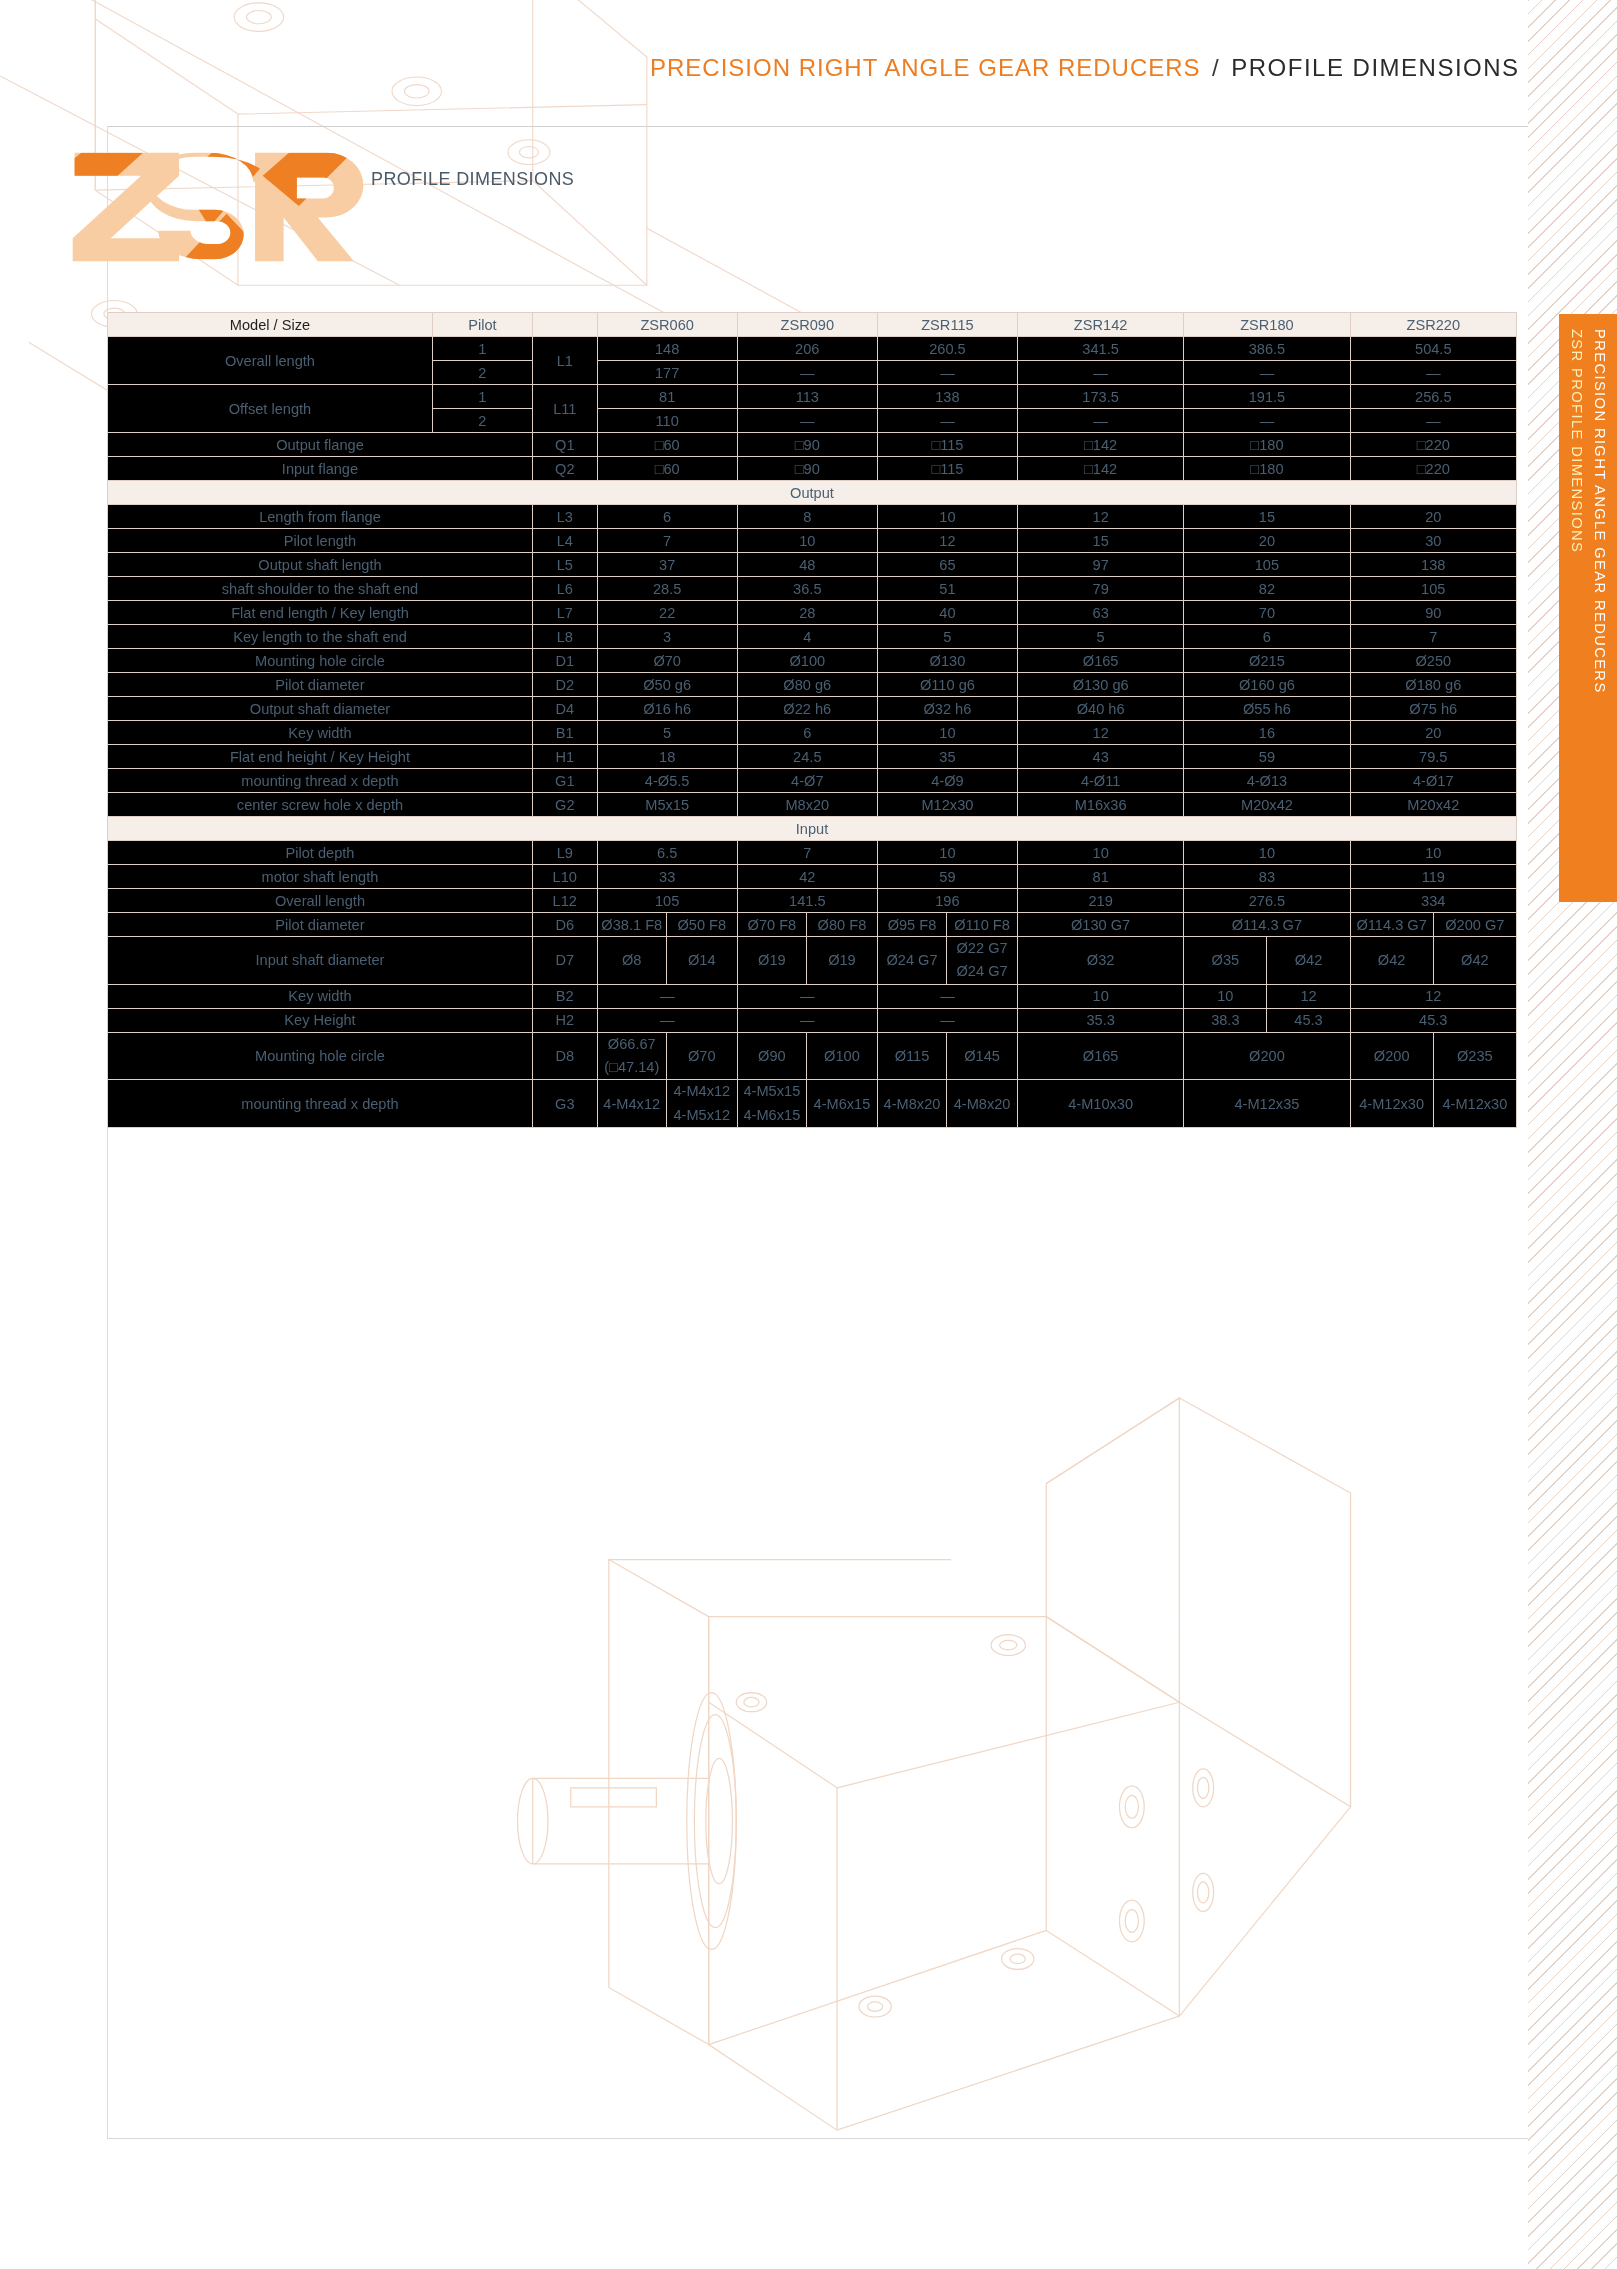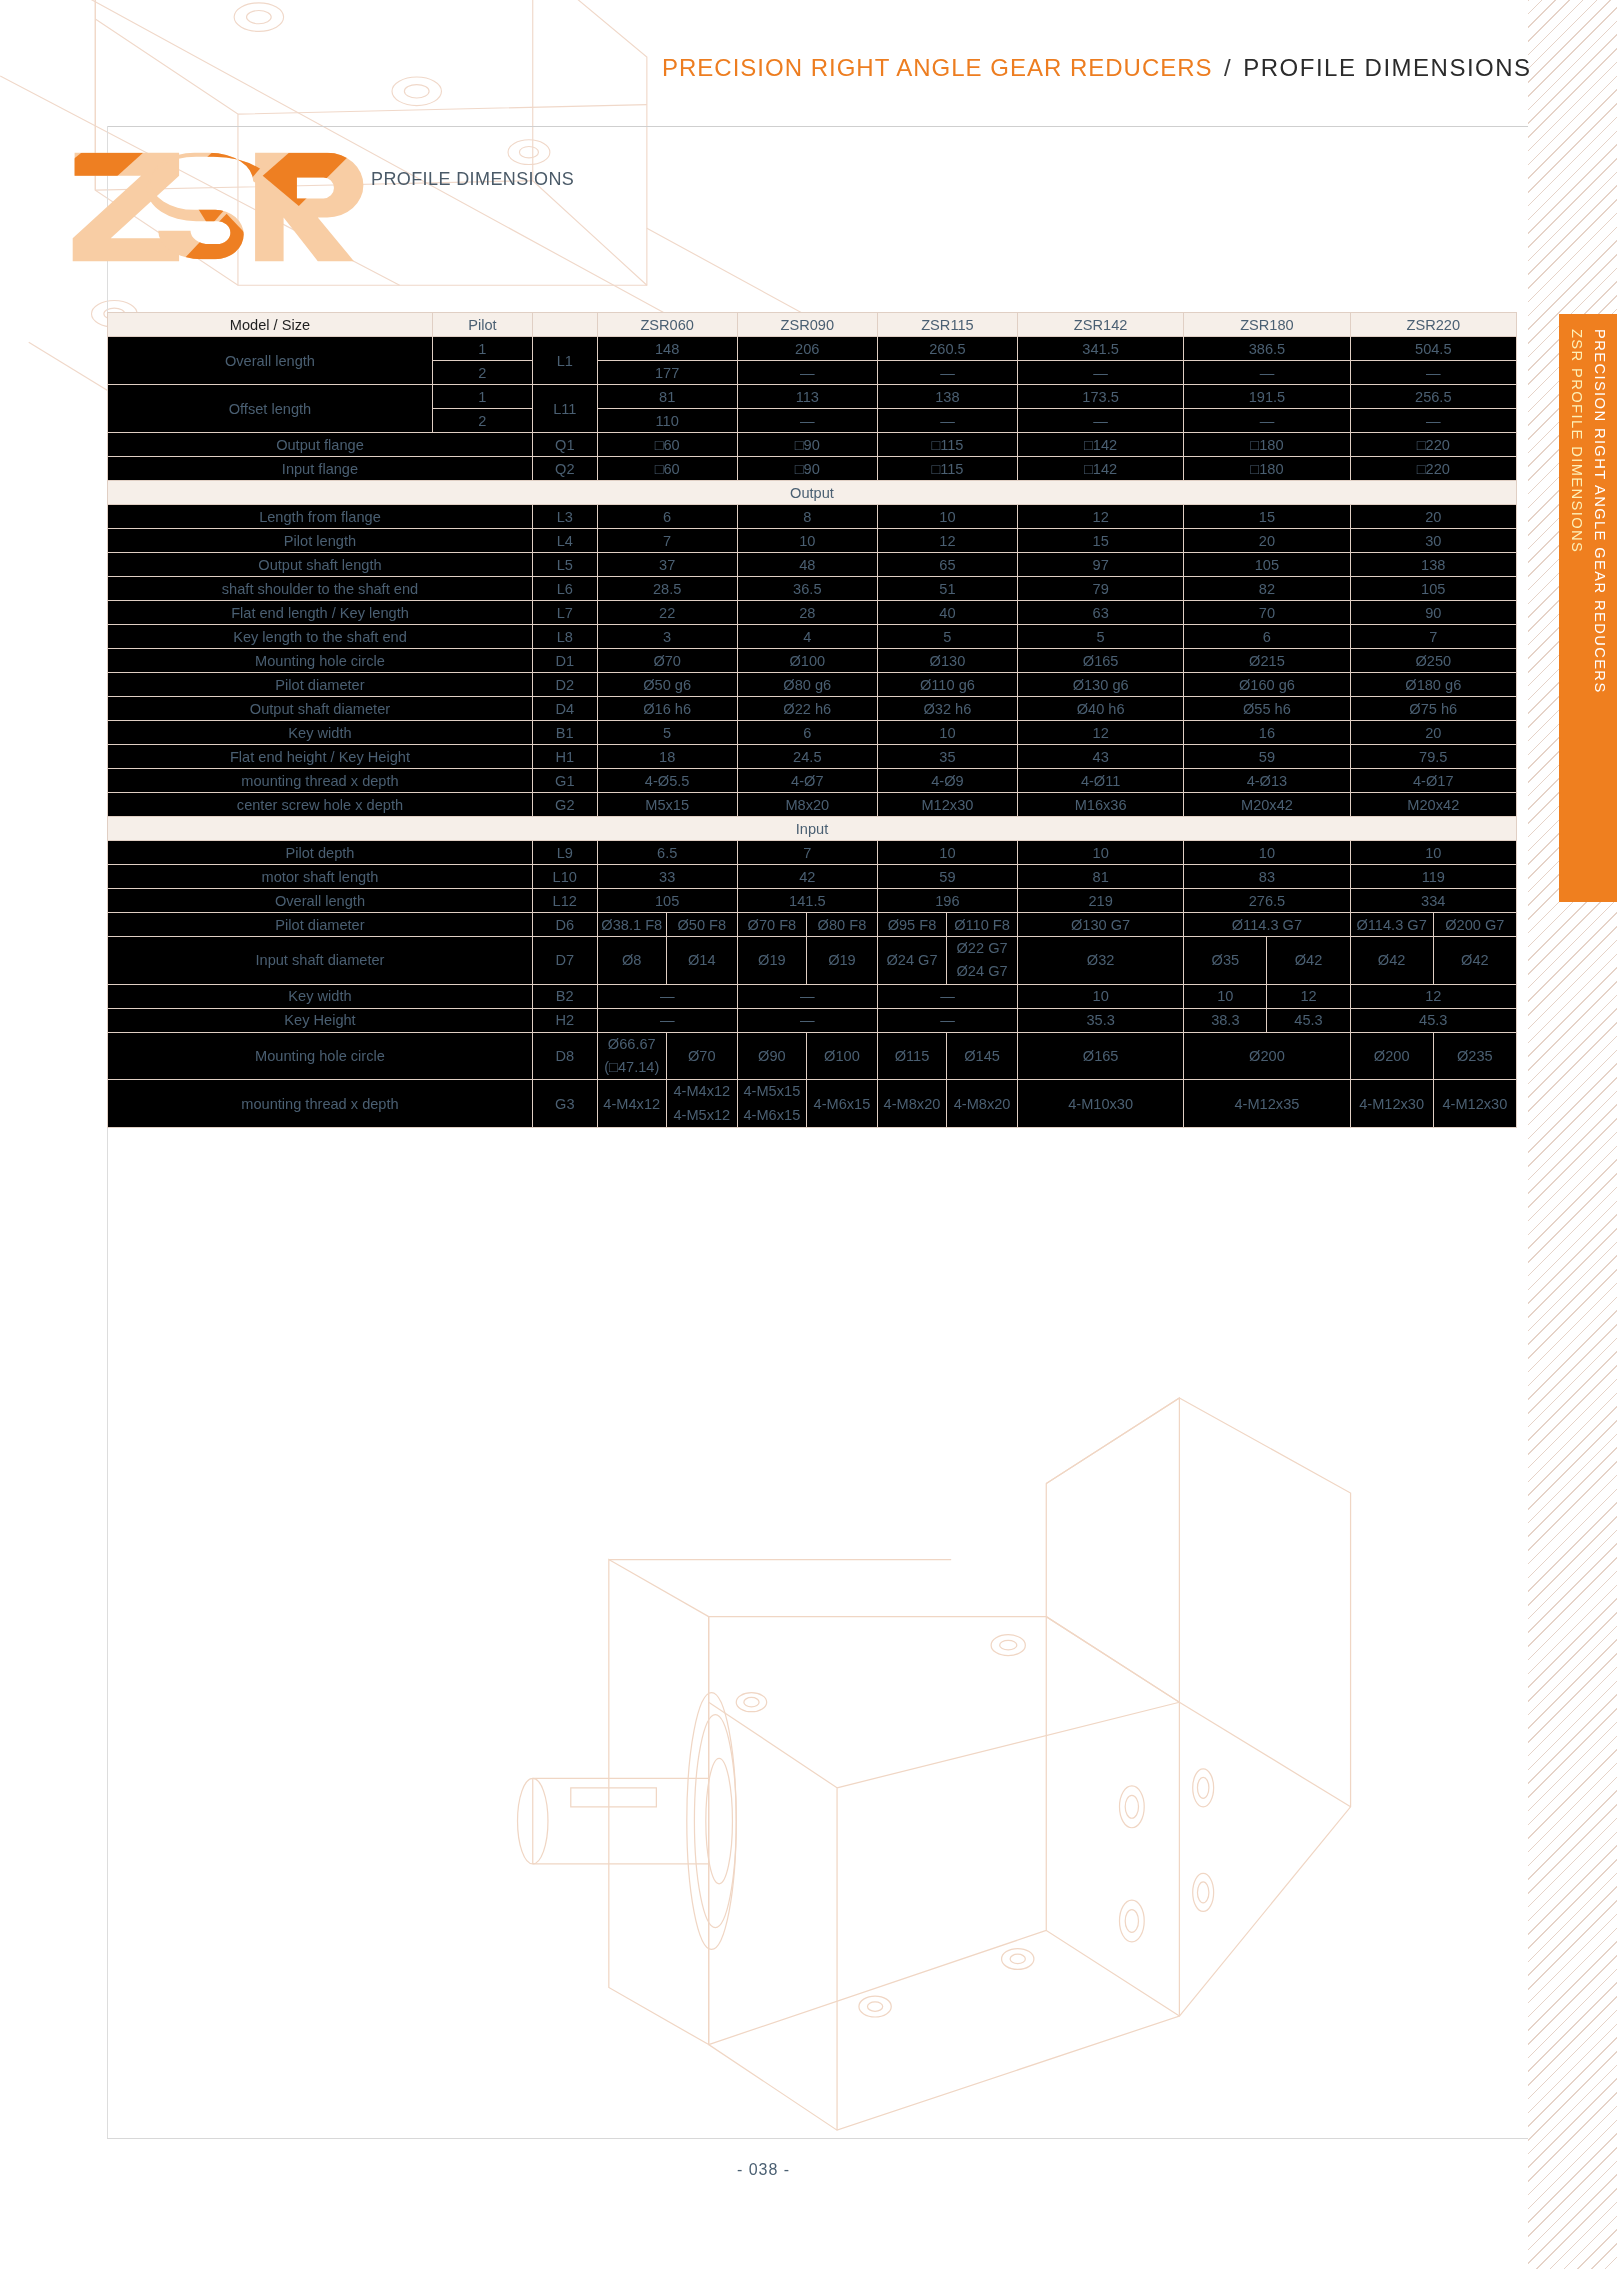--- a/index.html
+++ b/index.html
@@ -19,21 +19,21 @@
     position:absolute; top:0; right:0; width:90px; height:2269px; z-index:1;
     background: repeating-linear-gradient(
       -45deg,
       #ffffff 0px, #ffffff 8.6px,
       #e6d3c8 8.6px, #e6d3c8 9.7px
     );
   }
 
   
   .header {
-    position:absolute; top:0; left:16px; width:1527px; height:126px; z-index:3;text-decoration:underline;
+    position:absolute; top:0; left:4px; width:1527px; height:126px; z-index:3;text-decoration:underline;
   }
   .header-title {
     position:absolute; right:11.4px; top:68px;
     transform: translateY(-50%);
     font-size:24px; letter-spacing:1px; white-space:nowrap;
   }
   .ht-orange { color:#ed7d20; font-weight:400; }
   .ht-slash  { color:#3a3a3a; font-weight:400; padding:0 3.8px; }
   .ht-dark   { color:#2b2b2b; font-weight:400; letter-spacing:1.5px; }
   .header-rule {
@@ -615,16 +615,15 @@
           <td class="r2" colspan="2">4-M12x35</td>
           <td class="r2 tiny2">4-M12x30</td>
           <td class="r2 tiny2">4-M12x30</td>
         </tr>
 
       </tbody>
     </table>
   </div>
 
   <div class="footer-rule"></div>
-  <div class="footer-num">- 038 -</div>
 
 </div>
 
 
 </body></html>

